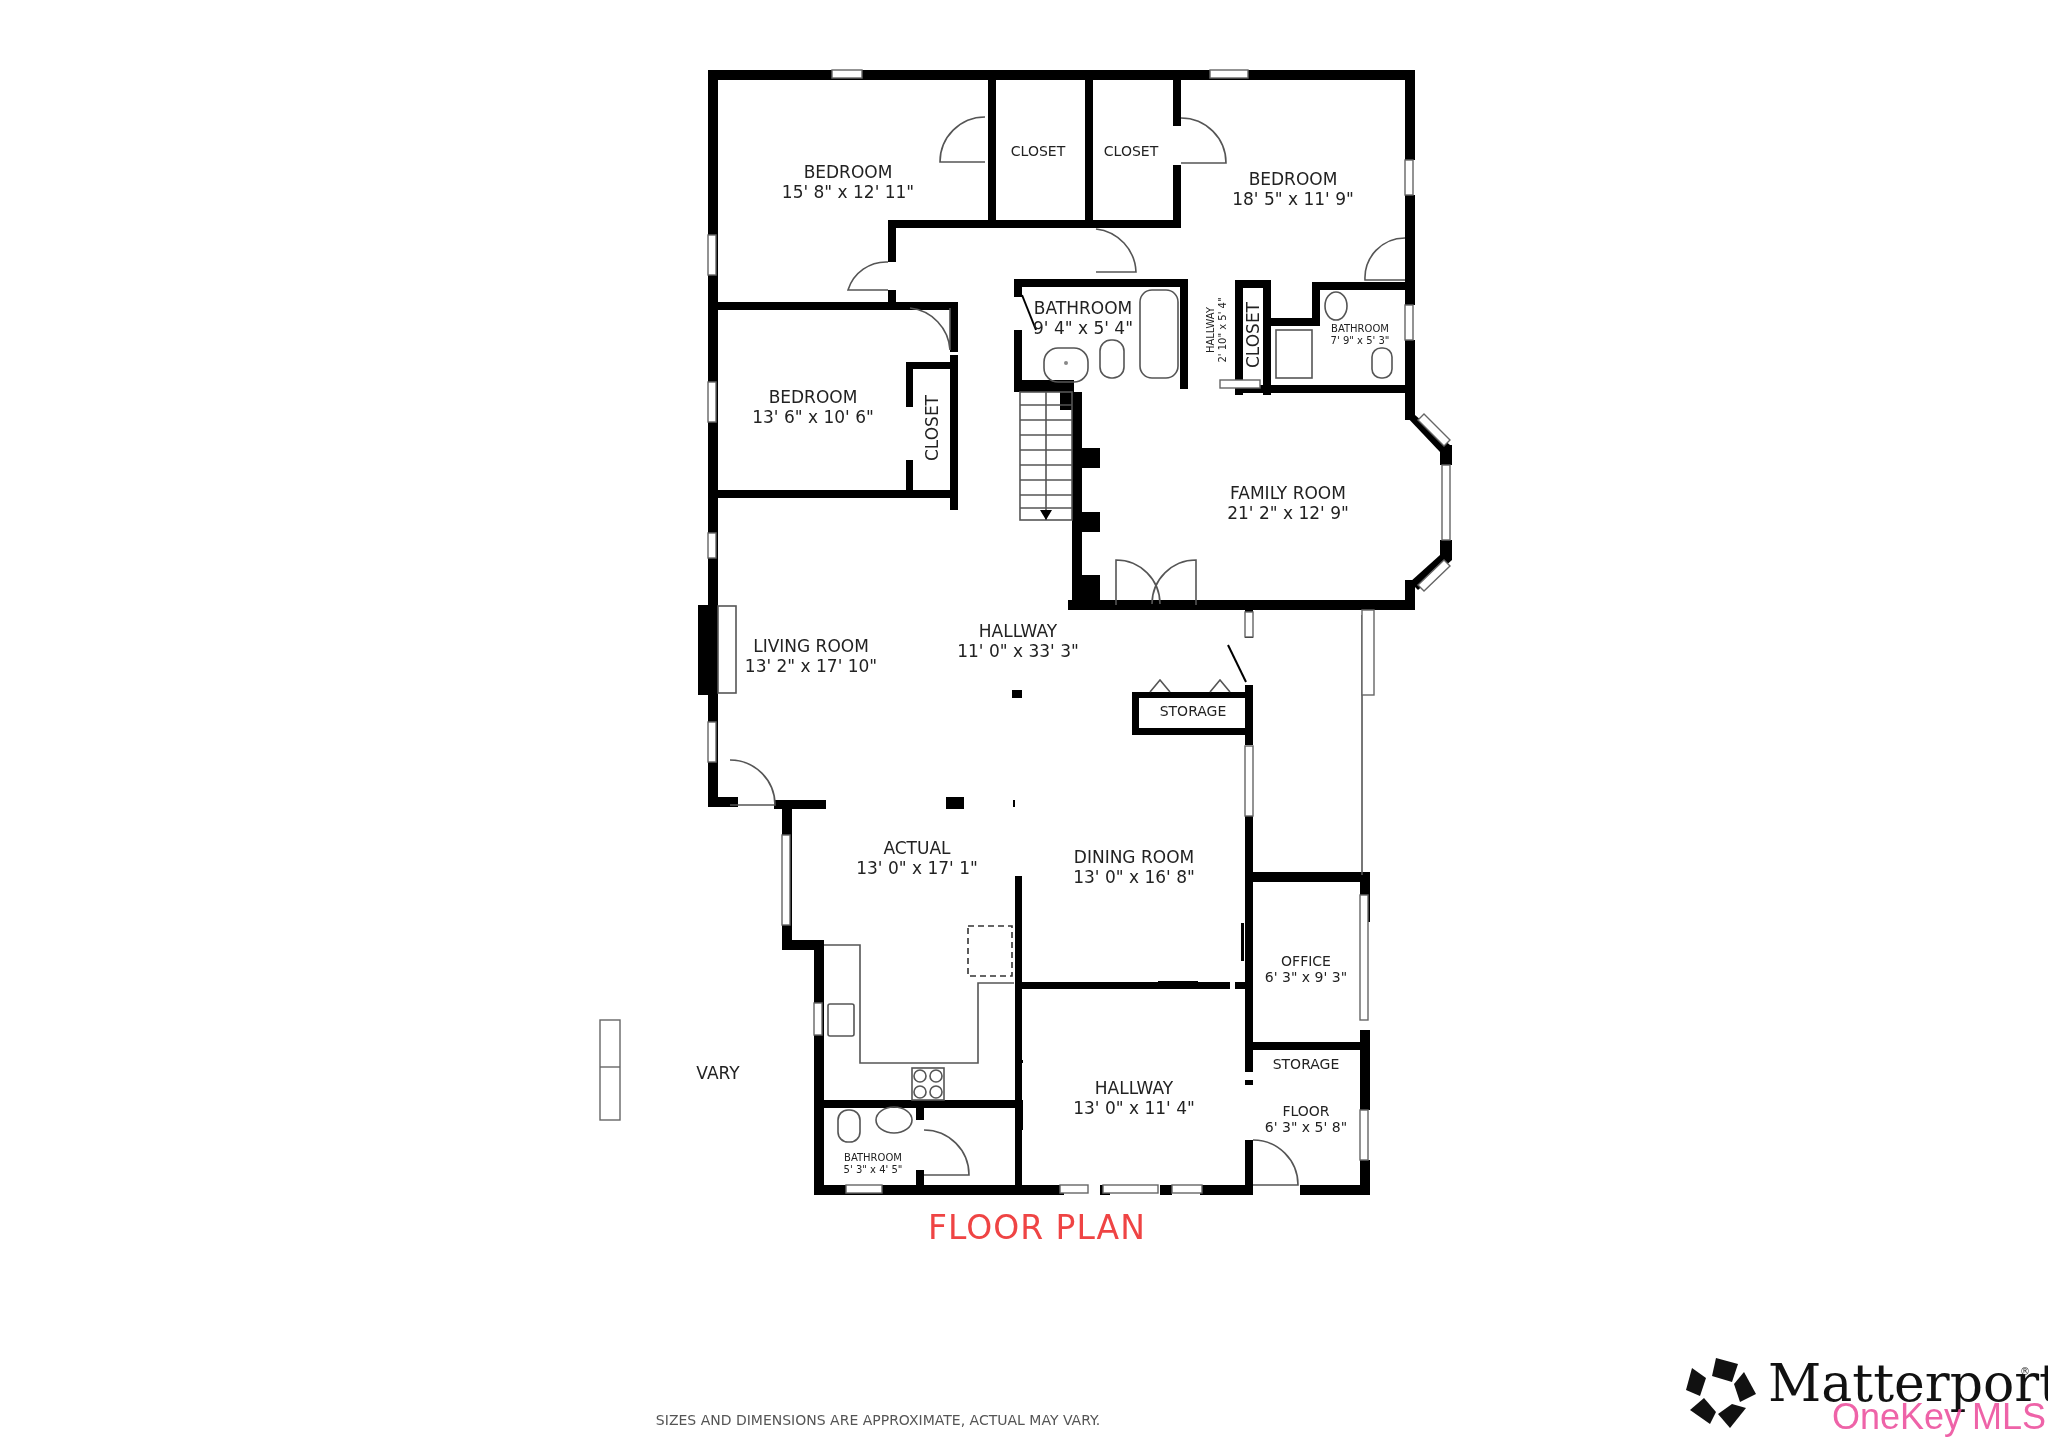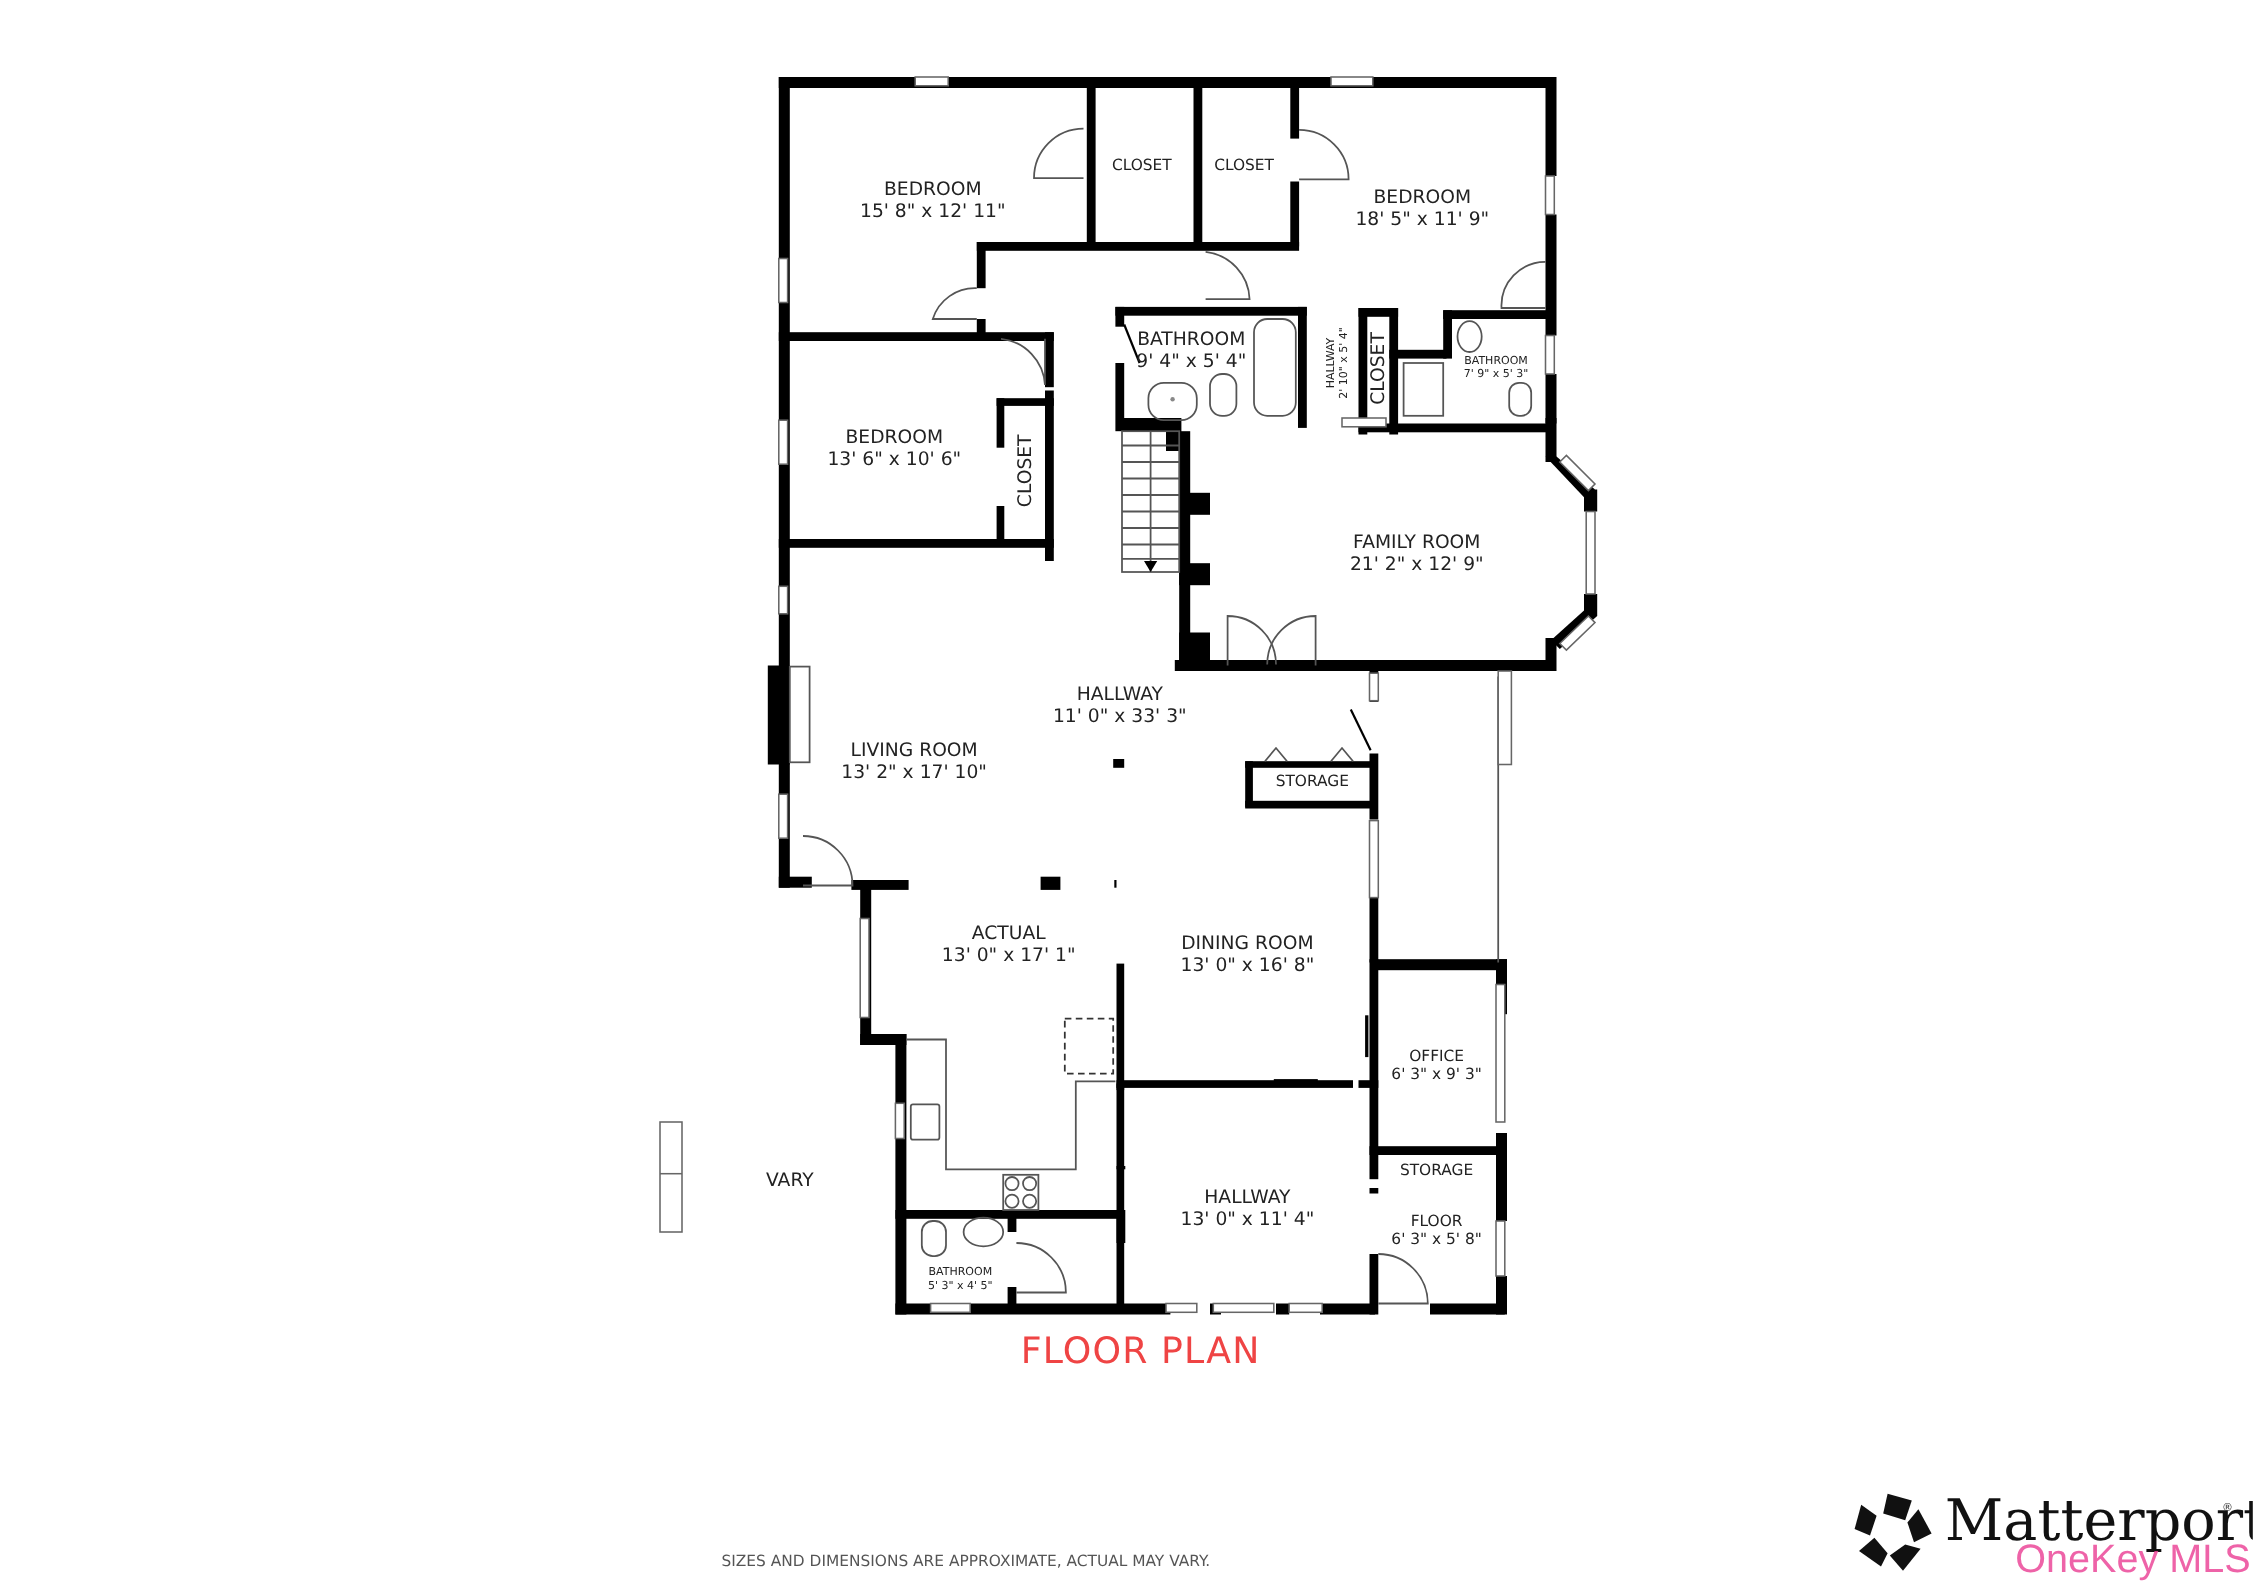--- a/index.html
+++ b/index.html
@@ -259,21 +259,21 @@
     <span class="n">BEDROOM</span>
     <span class="d">13' 6" x 10' 6"</span>
   </div>
 <div class="lbl big vert" style="left:933px; top:428px;">
     <span class="n">CLOSET</span>
   </div>
 <div class="lbl big" style="left:1240px; top:504px;margin-left:48px;">
     <span class="n">FAMILY ROOM</span>
     <span class="d">21' 2" x 12' 9"</span>
   </div>
-<div class="lbl big" style="left:831px; top:657px;margin-top:36px;">
+<div class="lbl big" style="left:811px; top:657px;">
     <span class="n">LIVING ROOM</span>
     <span class="d">13' 2" x 17' 10"</span>
   </div>
 <div class="lbl big" style="left:1018px; top:642px;">
     <span class="n">HALLWAY</span>
     <span class="d">11' 0" x 33' 3"</span>
   </div>
 <div class="lbl mid" style="left:1193px; top:711px;">
     <span class="n">STORAGE</span>
   </div>

